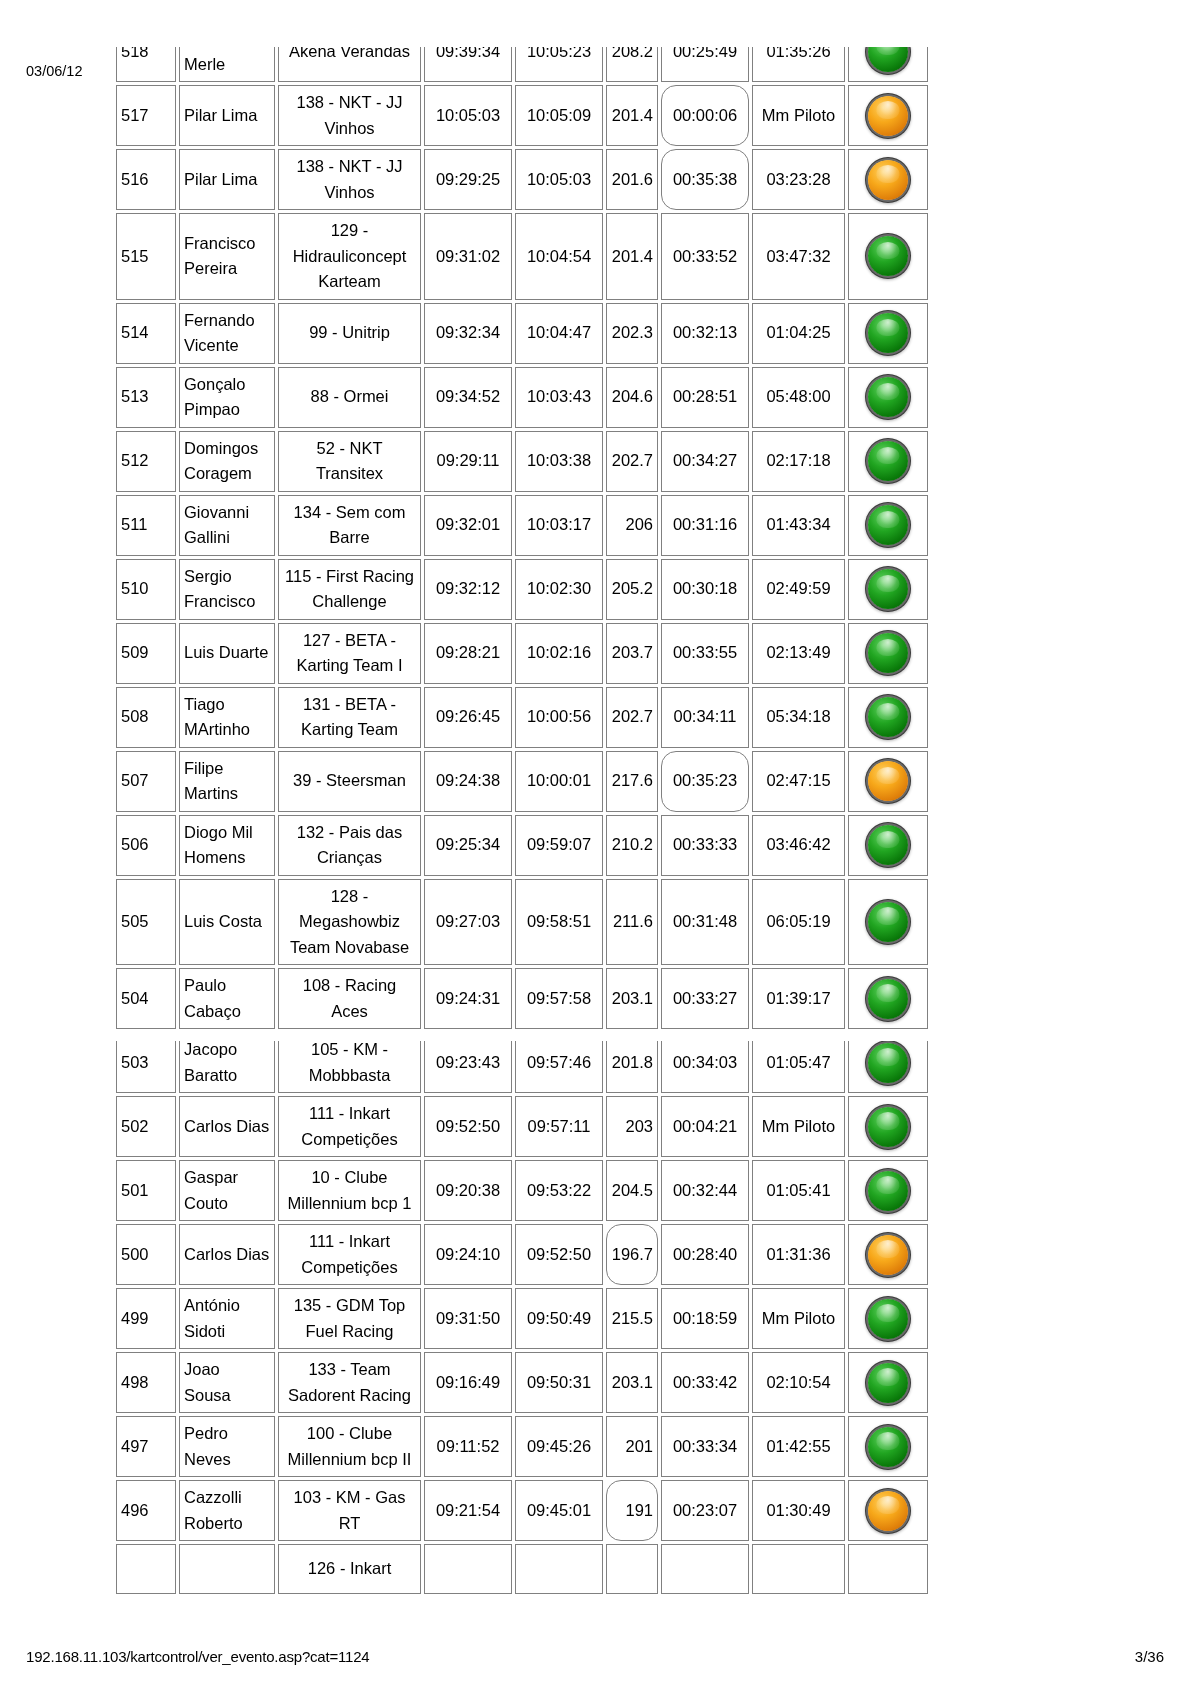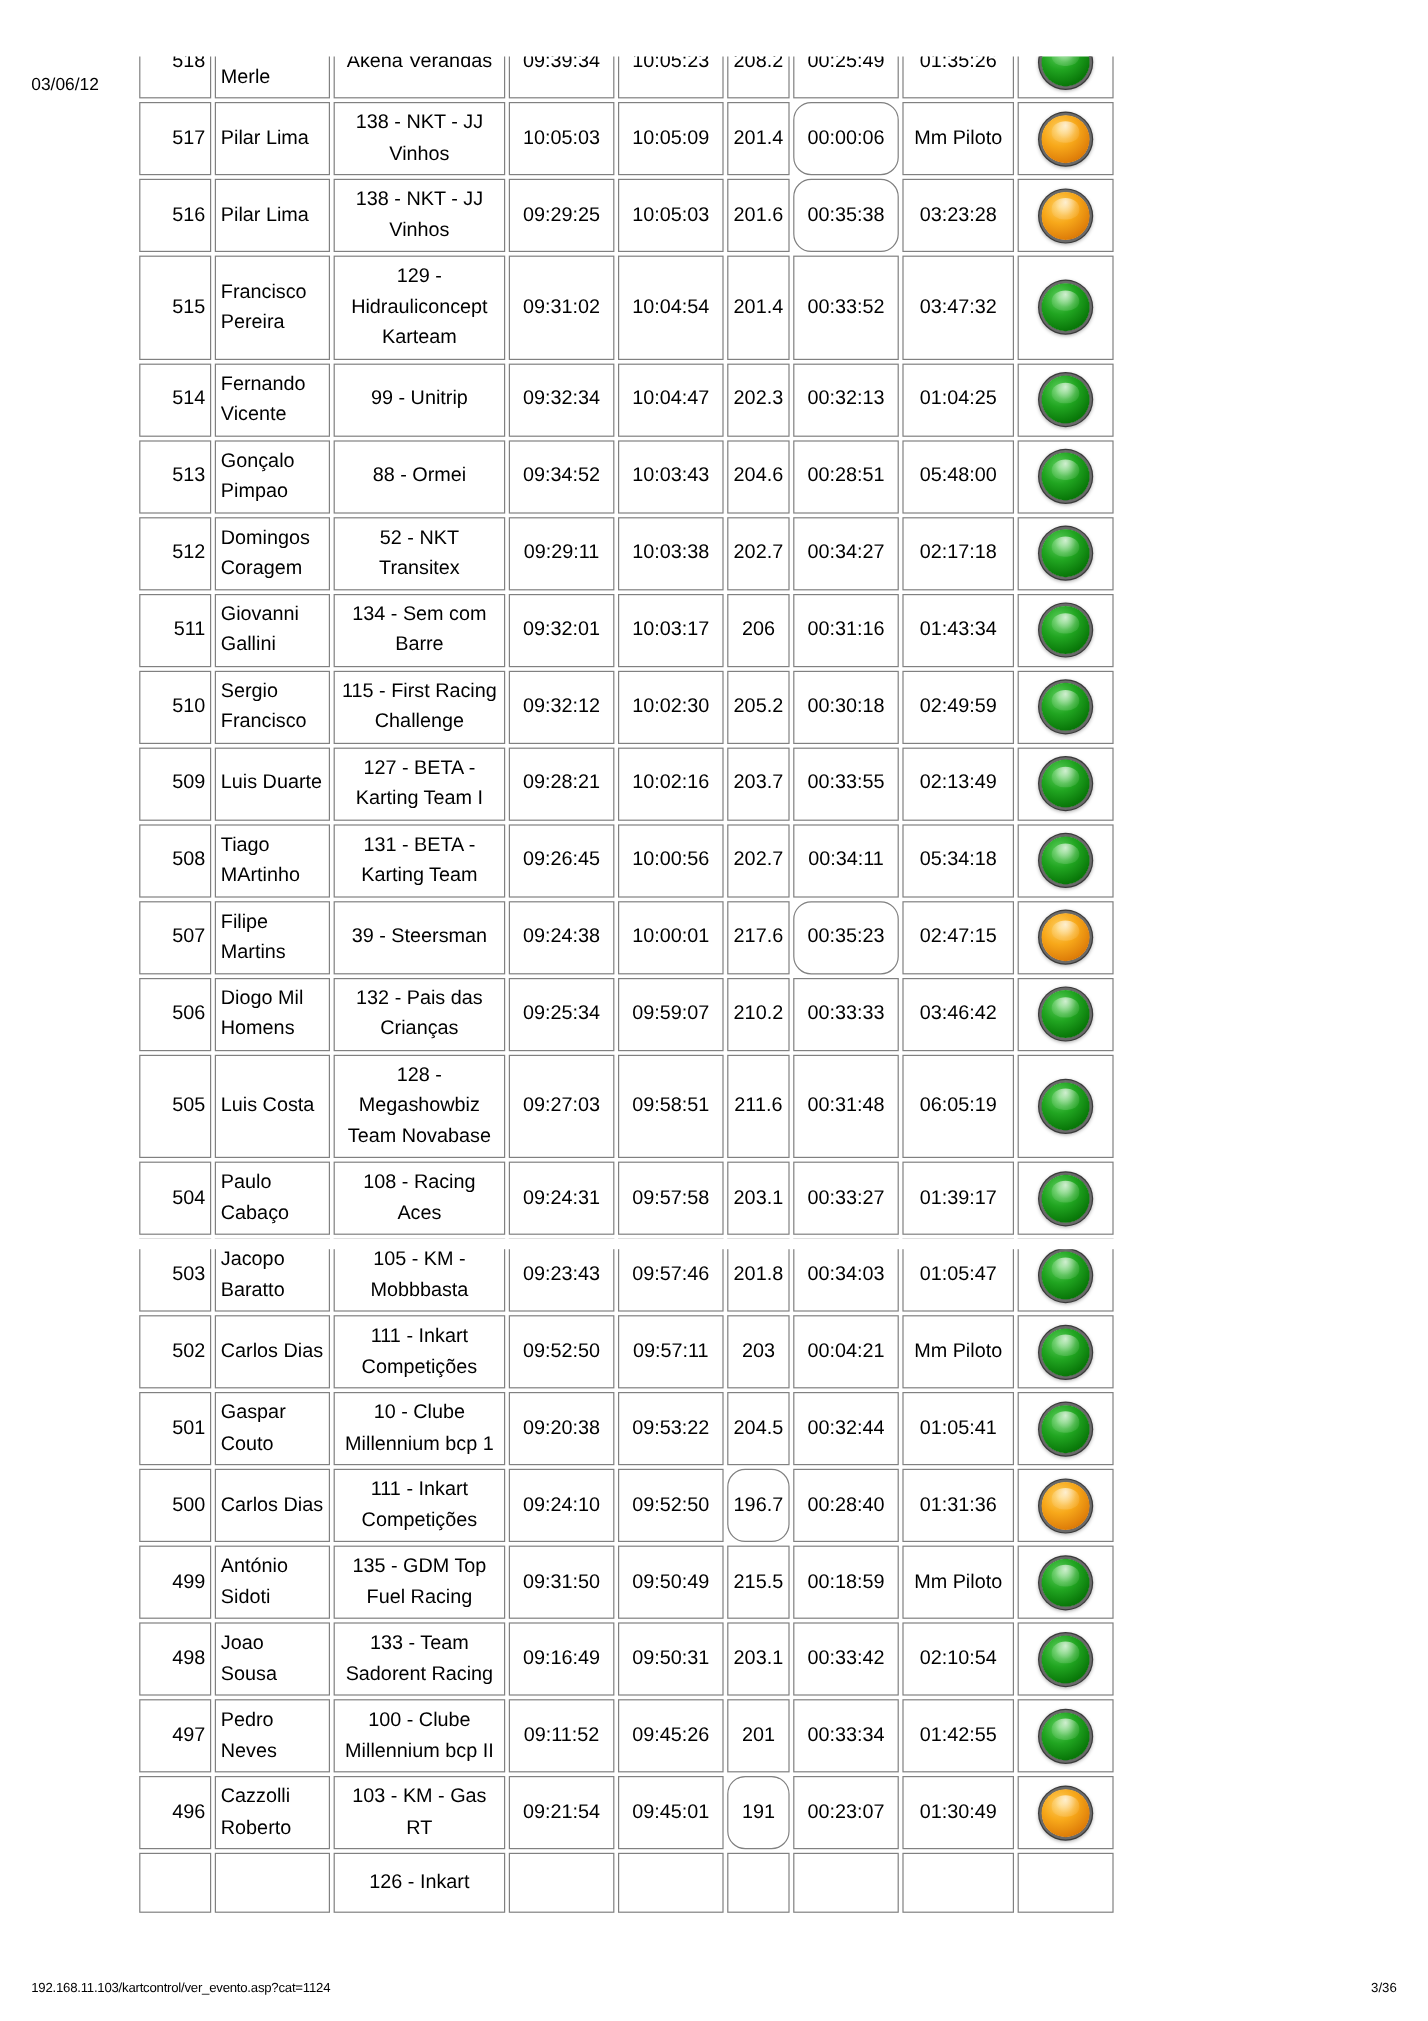--- a/index.html
+++ b/index.html
@@ -44,21 +44,21 @@
     white-space: nowrap;
   }
 
   
   .print-footer {
     position: absolute;
     bottom: 18px;
     left: 0;
     width: 1190px;
     height: 18px;
-    font-size: 11px;
+    font-size: 15px;
     line-height: 18px;
   }
   .print-footer .pf-url {
     position: absolute;
     left: 26px;
     top: 0;
     white-space: nowrap;
     letter-spacing: -0.2px;
   }
   .print-footer .pf-page {
@@ -105,25 +105,25 @@
   col.c-num    { width: 60px;  }
   col.c-driver { width: 96px;  }
   col.c-team   { width: 143px; }
   col.c-t1     { width: 88px;  }
   col.c-t2     { width: 88px;  }
   col.c-laps   { width: 52px;  }
   col.c-t3     { width: 88px;  }
   col.c-t4     { width: 93px;  }
   col.c-light  { width: 80px;  }
 
-  td.num    { text-align: right; }
+  td.num    { text-align: left; }
   td.driver { text-align: left; }
   td.team   { text-align: center; }
   td.time   { text-align: center; white-space: nowrap; }
-  td.laps   { text-align: center; padding-left: 6px; }
+  td.laps   { text-align: right; padding-left: 6px; }
   td.light  { text-align: center; padding: 3px 0; }
 
   td.red { color: #e00000; border-radius: 15px; }
 
   
   .lamp {
     display: inline-block;
     width: 40px;
     height: 40px;
     border-radius: 50%;

